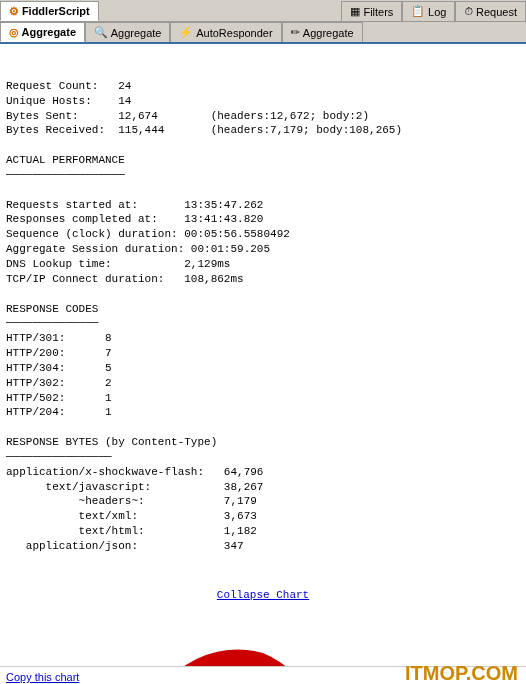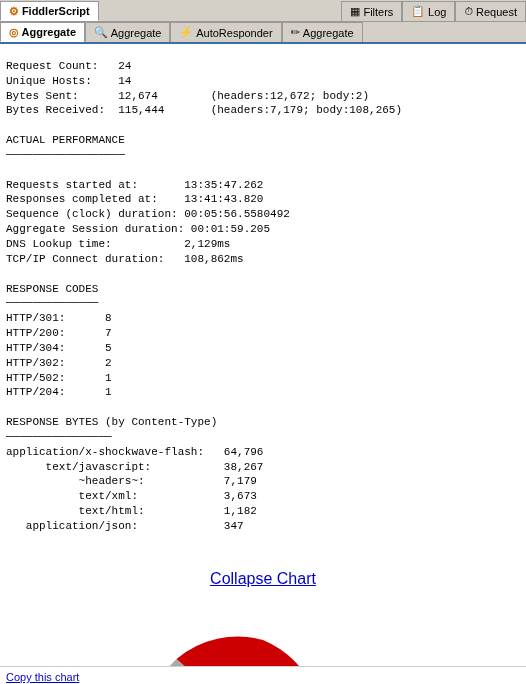--- a/index.html
+++ b/index.html
@@ -45,42 +45,42 @@
       display: flex;
       background: #d4d0c8;
       border-bottom: 2px solid #3a6ea5;
       height: 22px;
       align-items: flex-end;
     }
 
     
     .content {
       background: white;
-      padding: 0 6px;
+      padding: 20px 6px;
       height: calc(684px - 40px - 22px);
       overflow-y: auto;
       white-space: pre;
       font-size: 11px;
       line-height: 1.35;
     }
 
     .stats-text {
       color: #000;
     }
 
     .collapse-chart-link {
       color: #0000cd;
       text-decoration: underline;
       cursor: pointer;
       display: block;
       text-align: center;
       margin: 4px 0 6px 0;
       white-space: normal;
-      font-family: Liberation Sans, sans-serif;
-      font-size: 16px;
+      font-family: Liberation Mono, monospace;
+      font-size: 11px;
     }
 
     
     .chart-area {
       display: flex;
       justify-content: center;
       align-items: center;
       margin: 0 auto;
       position: relative;
       width: 260px;
@@ -205,13 +205,14 @@
     <text x="88" y="195" font-family="Arial" font-size="11" font-weight="bold" fill="white" transform="rotate(-60, 88, 195)">javascript</text>
     <text x="52" y="105" font-family="Arial" font-size="12" font-weight="bold" fill="white">~headers~</text>
     <text x="52" y="50" font-family="Arial" font-size="8" font-weight="bold" fill="white">http</text>
   </svg>
 </div>
 
 </div>
 
 <div class="bottom-bar" style="background:white; border-top:1px solid #ccc; position:relative;">
   <span class="copy-chart-link">Copy this chart</span>
+  <span class="watermark">ITMOP.COM</span>
 </div>
 
 </body></html>

